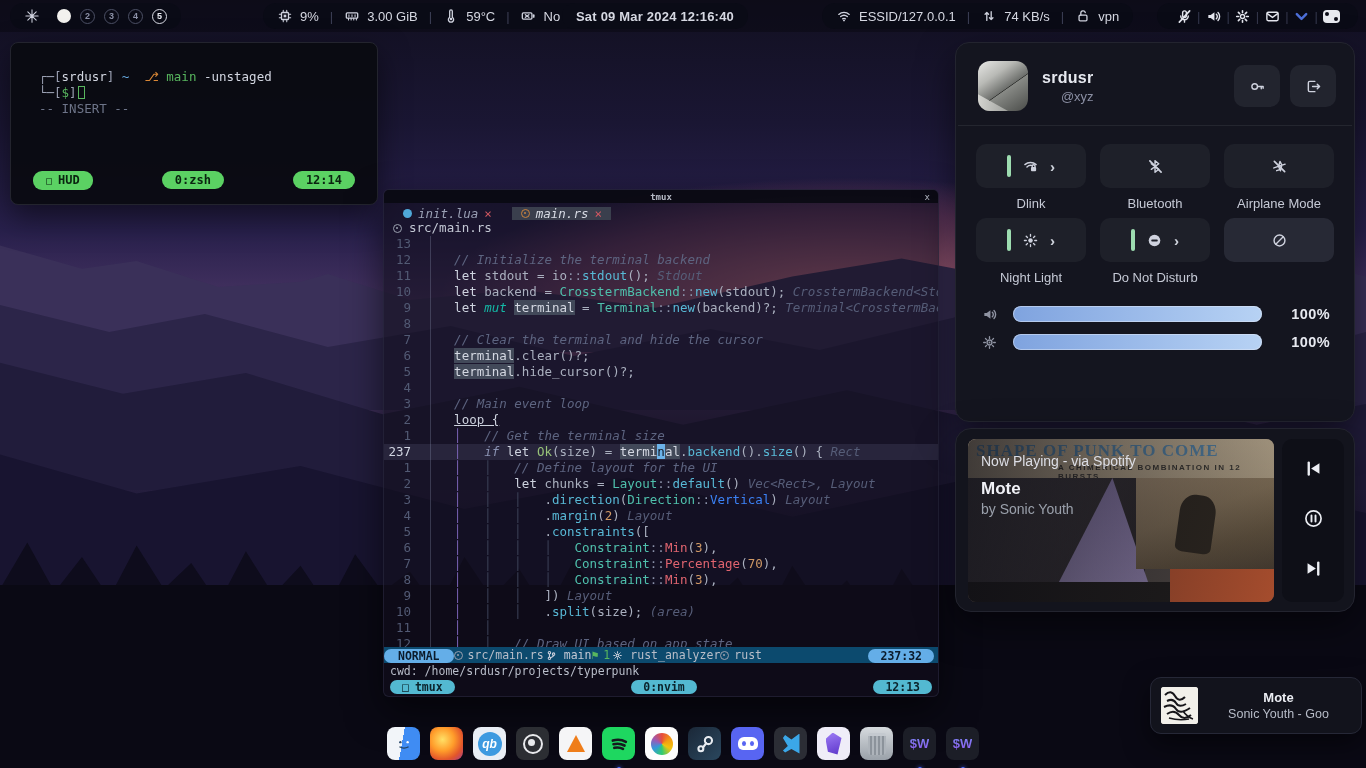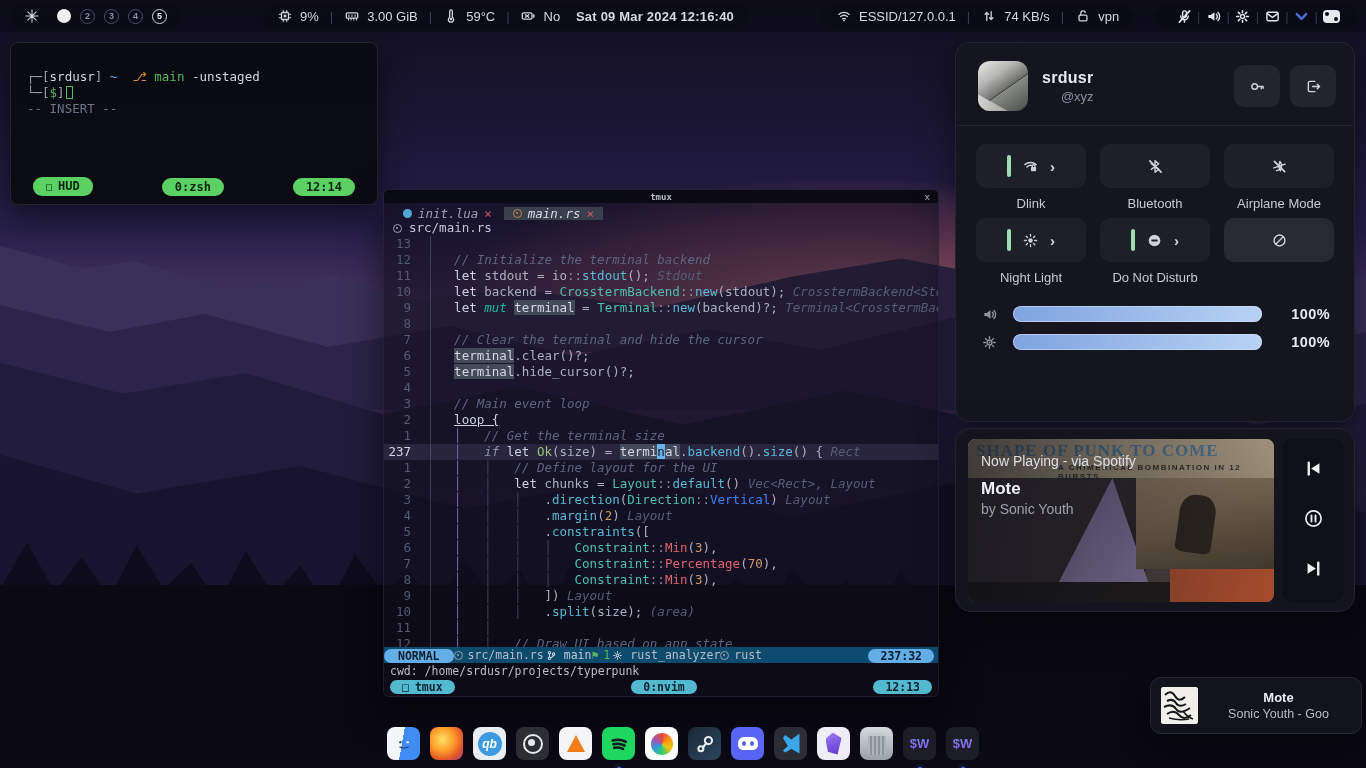--- a/index.html
+++ b/index.html
@@ -48,40 +48,40 @@
   .tray-sep { color:#34374c; }
   .chev-blue { color:#4d6fd8; }
   .tgl-ic { width:17px; height:13px; background:#e8eaf0; border-radius:4px; position:relative; }
   .tgl-ic::before,.tgl-ic::after{content:"";position:absolute;width:4px;height:4px;border-radius:50%;background:#0a0b16;}
   .tgl-ic::before{ left:2px; top:2px; } .tgl-ic::after{ right:2px; bottom:2px; }
 
   
   #term { position:absolute; left:10px; top:42px; width:368px; height:163px; background:rgba(10,11,17,.94);
     border:1px solid #23242e; border-radius:8px; box-shadow:0 12px 30px rgba(0,0,0,.5);
     font-family:"DejaVu Sans Mono", monospace; font-size:12.5px; line-height:16px; color:#c7ccd8; }
-  .term-body { padding:26px 14px 0 16px; white-space:pre; }
+  .term-body { padding:26px 14px 0 28px; white-space:pre; }
   .t-user{ color:#d2d6e0; } .t-dim{ color:#9aa0b2; } .t-tilde{ color:#64a7dc; }
   .t-branch{ color:#d98736; } .t-main{ color:#58b65e; } .t-mode{ color:#6d7488; }
   .t-dollar{ color:#58b65e; }
   .t-cursor{ display:inline-block; width:7px; height:13px; border:1px solid #58b65e; vertical-align:-2px; margin-left:1px;}
   .term-bar { position:absolute; left:0; right:0; bottom:8px; display:flex; padding:0 22px; align-items:center; }
   .tpill { background:#5bd163; color:#0a2410; font-weight:bold; font-size:12px; padding:1px 13px; border-radius:9px; font-family:"DejaVu Sans Mono",monospace;}
   .tpill .sq { font-size:10px; margin-right:6px; }
-  .term-bar .mid { margin:0 auto; }
+  .term-bar .mid { margin:7px auto; }
 
   
   #tmuxwin { position:absolute; left:383px; top:189px; width:556px; height:508px; border-radius:6px; overflow:hidden;
     background:rgba(17,14,27,.6); box-shadow:0 14px 36px rgba(0,0,0,.55); border:1px solid rgba(45,45,70,.5);
     font-family:"DejaVu Sans Mono", monospace; }
   .tmux-title { height:13px; background:rgba(10,10,18,.92); color:#b6bac6; font-size:9px; font-weight:bold;
     display:flex; align-items:center; justify-content:center; position:relative; }
   .tmux-title .x { position:absolute; right:8px; font-weight:normal; }
   .nvim { position:absolute; left:0; right:0; top:13px; bottom:0; display:flex; flex-direction:column;
     font-size:12.5px; line-height:16px; color:#aab0bf; }
-  .tabline { height:17px; display:flex; gap:3px; padding:4px 0 0 10px; font-style:italic; }
+  .tabline { height:17px; display:flex; gap:11px; padding:4px 0 0 10px; font-style:italic; }
   .tab { display:flex; align-items:center; gap:6px; padding:0 9px; color:#9aa0b5; }
   .tab.active { background:#3a3f4d; color:#d8dce5; }
   .tab .cl-x { color:#d35862; font-style:normal; }
   .lua-moon { width:9px; height:9px; border-radius:50%; background:#4fa8d8; position:relative; }
   .rust-ring { width:9px; height:9px; border-radius:50%; border:1.5px solid #9aa0ae; position:relative; }
   .rust-ring::after{content:"";position:absolute;left:2px;top:2px;width:2px;height:2px;border-radius:50%;background:#9aa0ae;}
   .tab.active .rust-ring{ border-color:#c9833f; } .tab.active .rust-ring::after{ background:#c9833f; }
   .winbar { height:16px; display:flex; align-items:center; gap:7px; padding-left:9px; color:#c3c8d4; }
   .codewrap { flex:1; overflow:hidden; position:relative; }
   .codewrap::before { content:""; position:absolute; left:46px; top:0; bottom:0; width:1px; background:rgba(150,160,190,.28); }

